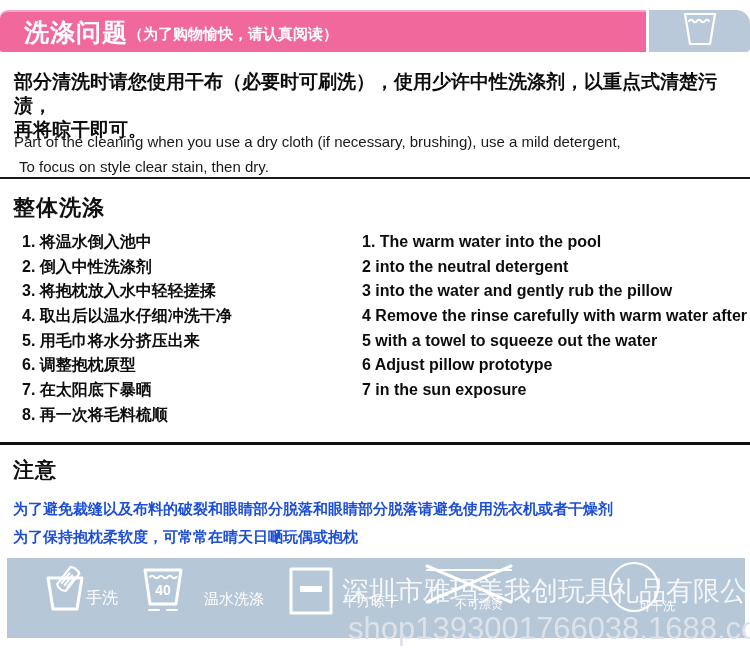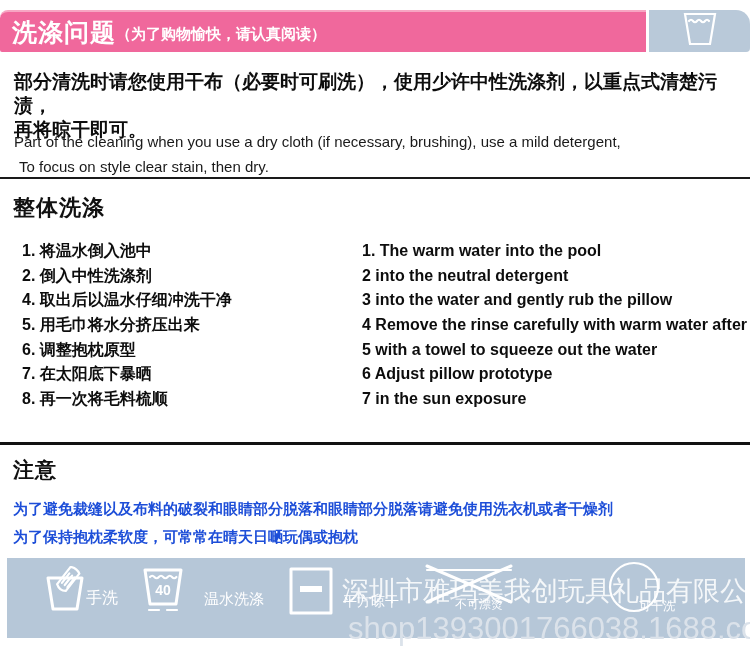--- a/index.html
+++ b/index.html
@@ -2,38 +2,38 @@
 <html><head>
 <meta charset="utf-8">
 <style>
   html,body{margin:0;padding:0;background:#fff;}
   .page{position:relative;width:750px;height:661px;background:#ffffff;overflow:hidden;
         font-family:"Liberation Sans","DejaVu Sans",sans-serif;color:#111;}
 
   
   .header-bar{position:absolute;left:0;top:10px;width:646px;height:42px;background:#f0689c;
               border-top:2px solid #f7a6c3;border-radius:8px 0 0 2px;box-sizing:border-box;
-              display:flex;align-items:center;padding-left:12px;color:#fff;}
+              display:flex;align-items:center;padding-left:24px;color:#fff;}
   .header-title{font-size:25px;font-weight:bold;letter-spacing:1px;}
   .header-sub{font-size:15px;font-weight:bold;margin-left:0;padding-top:4px;}
   .header-cup{position:absolute;left:649px;top:10px;width:101px;height:42px;background:#b9c9d9;
               border-radius:0 14px 4px 0;display:flex;align-items:center;justify-content:center;}
 
   
   .intro-zh{position:absolute;left:14px;top:70px;width:732px;font-size:19px;font-weight:bold;
             color:#0d0d0d;line-height:24px;}
   .intro-en{position:absolute;left:14px;top:129px;width:732px;font-size:15px;color:#1a1a1a;
             line-height:25px;}
   .intro-en .l2{padding-left:5px;}
 
   .divider1{position:absolute;left:0;top:177px;width:750px;height:2px;background:#1a1a1a;}
   .sec1-title{position:absolute;left:13px;top:193px;font-size:22px;font-weight:bold;letter-spacing:1px;}
 
   
-  .list{position:absolute;top:239px;font-size:16px;font-weight:bold;color:#0d0d0d;}
+  .list{position:absolute;top:230px;font-size:16px;font-weight:bold;color:#0d0d0d;}
   .list-zh{left:22px;width:336px;}
   .list-en{left:362px;width:388px;}
   .list .row{height:24.7px;line-height:24.7px;white-space:nowrap;}
 
   .divider2{position:absolute;left:0;top:442px;width:750px;height:3px;background:#111;}
   .sec2-title{position:absolute;left:13px;top:456px;font-size:21px;font-weight:bold;letter-spacing:1px;}
   .notice-lines{position:absolute;left:13px;top:495px;width:730px;font-size:15px;font-weight:bold;
                 line-height:28px;color:#1d4ed8;}
 
   
@@ -80,20 +80,21 @@
     <div class="l2">To focus on style clear stain, then dry.</div>
   </div>
 
   <div class="divider1"></div>
 
   <div class="sec1-title">整体洗涤</div>
 
   <div class="list list-zh">
     <div class="row">1. 将温水倒入池中</div>
     <div class="row">2. 倒入中性洗涤剂</div>
+    <div class="row">3. 将抱枕放入水中轻轻搓揉</div>
     <div class="row">4. 取出后以温水仔细冲洗干净</div>
     <div class="row">5. 用毛巾将水分挤压出来</div>
     <div class="row">6. 调整抱枕原型</div>
     <div class="row">7. 在太阳底下暴晒</div>
     <div class="row">8. 再一次将毛料梳顺</div>
   </div>
 
   <div class="list list-en">
     <div class="row">1. The warm water into the pool</div>
     <div class="row">2 into the neutral detergent</div>

